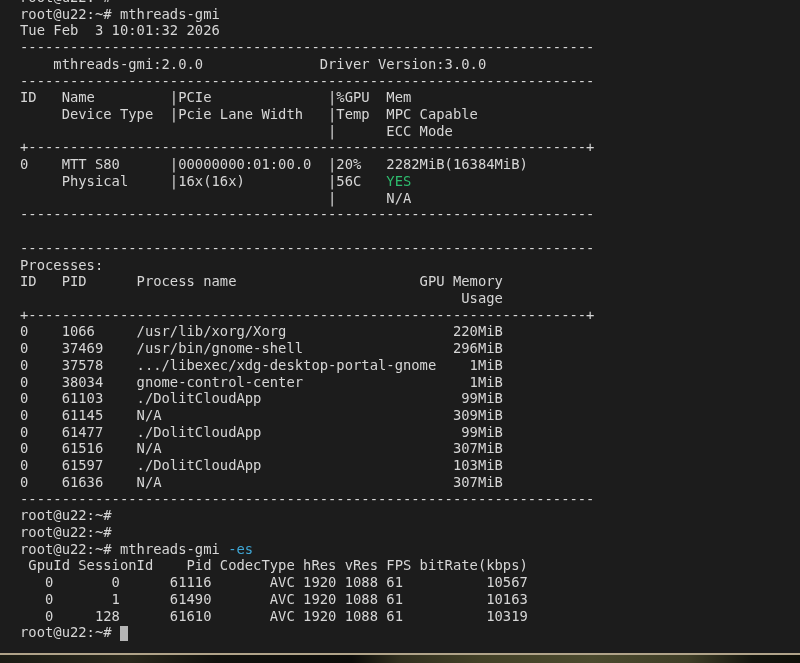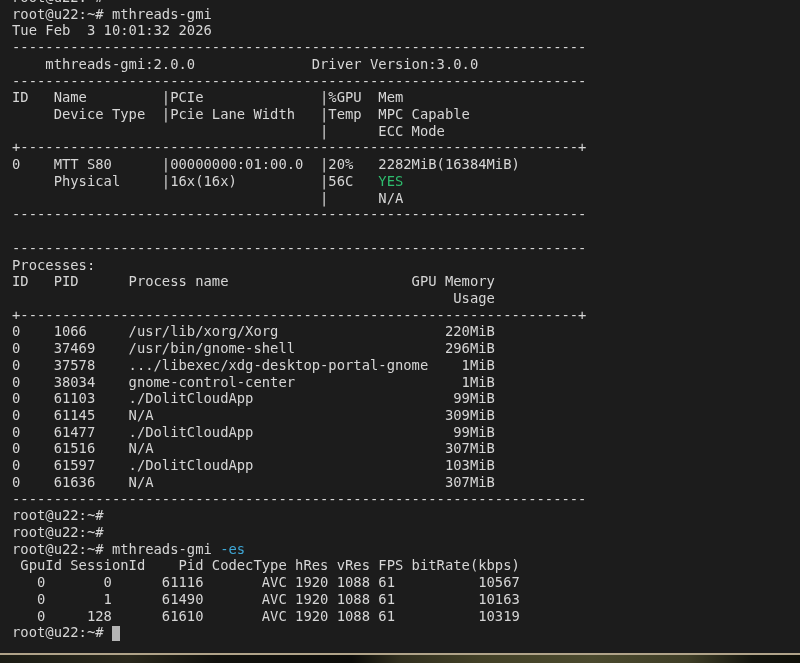--- a/index.html
+++ b/index.html
@@ -9,21 +9,21 @@
     height: 663px;
     overflow: hidden;
     background: #1c1c1c;
   }
   .terminal {
     box-sizing: border-box;
     width: 665px;
     height: 653px;
     background: var(--bg, #1c1c1c);
     overflow: hidden;
-    padding-left: 12px;
+    padding-left: 20px;
   }
   .screen {
     font-family: "DejaVu Sans Mono", "Liberation Mono", monospace;
     font-size: 13.84px;
     line-height: 16.72px;
     color: var(--fg, #d6d6d6);
     white-space: pre;
     margin-top: -11px;
   }
   .line { height: 16.72px; }

